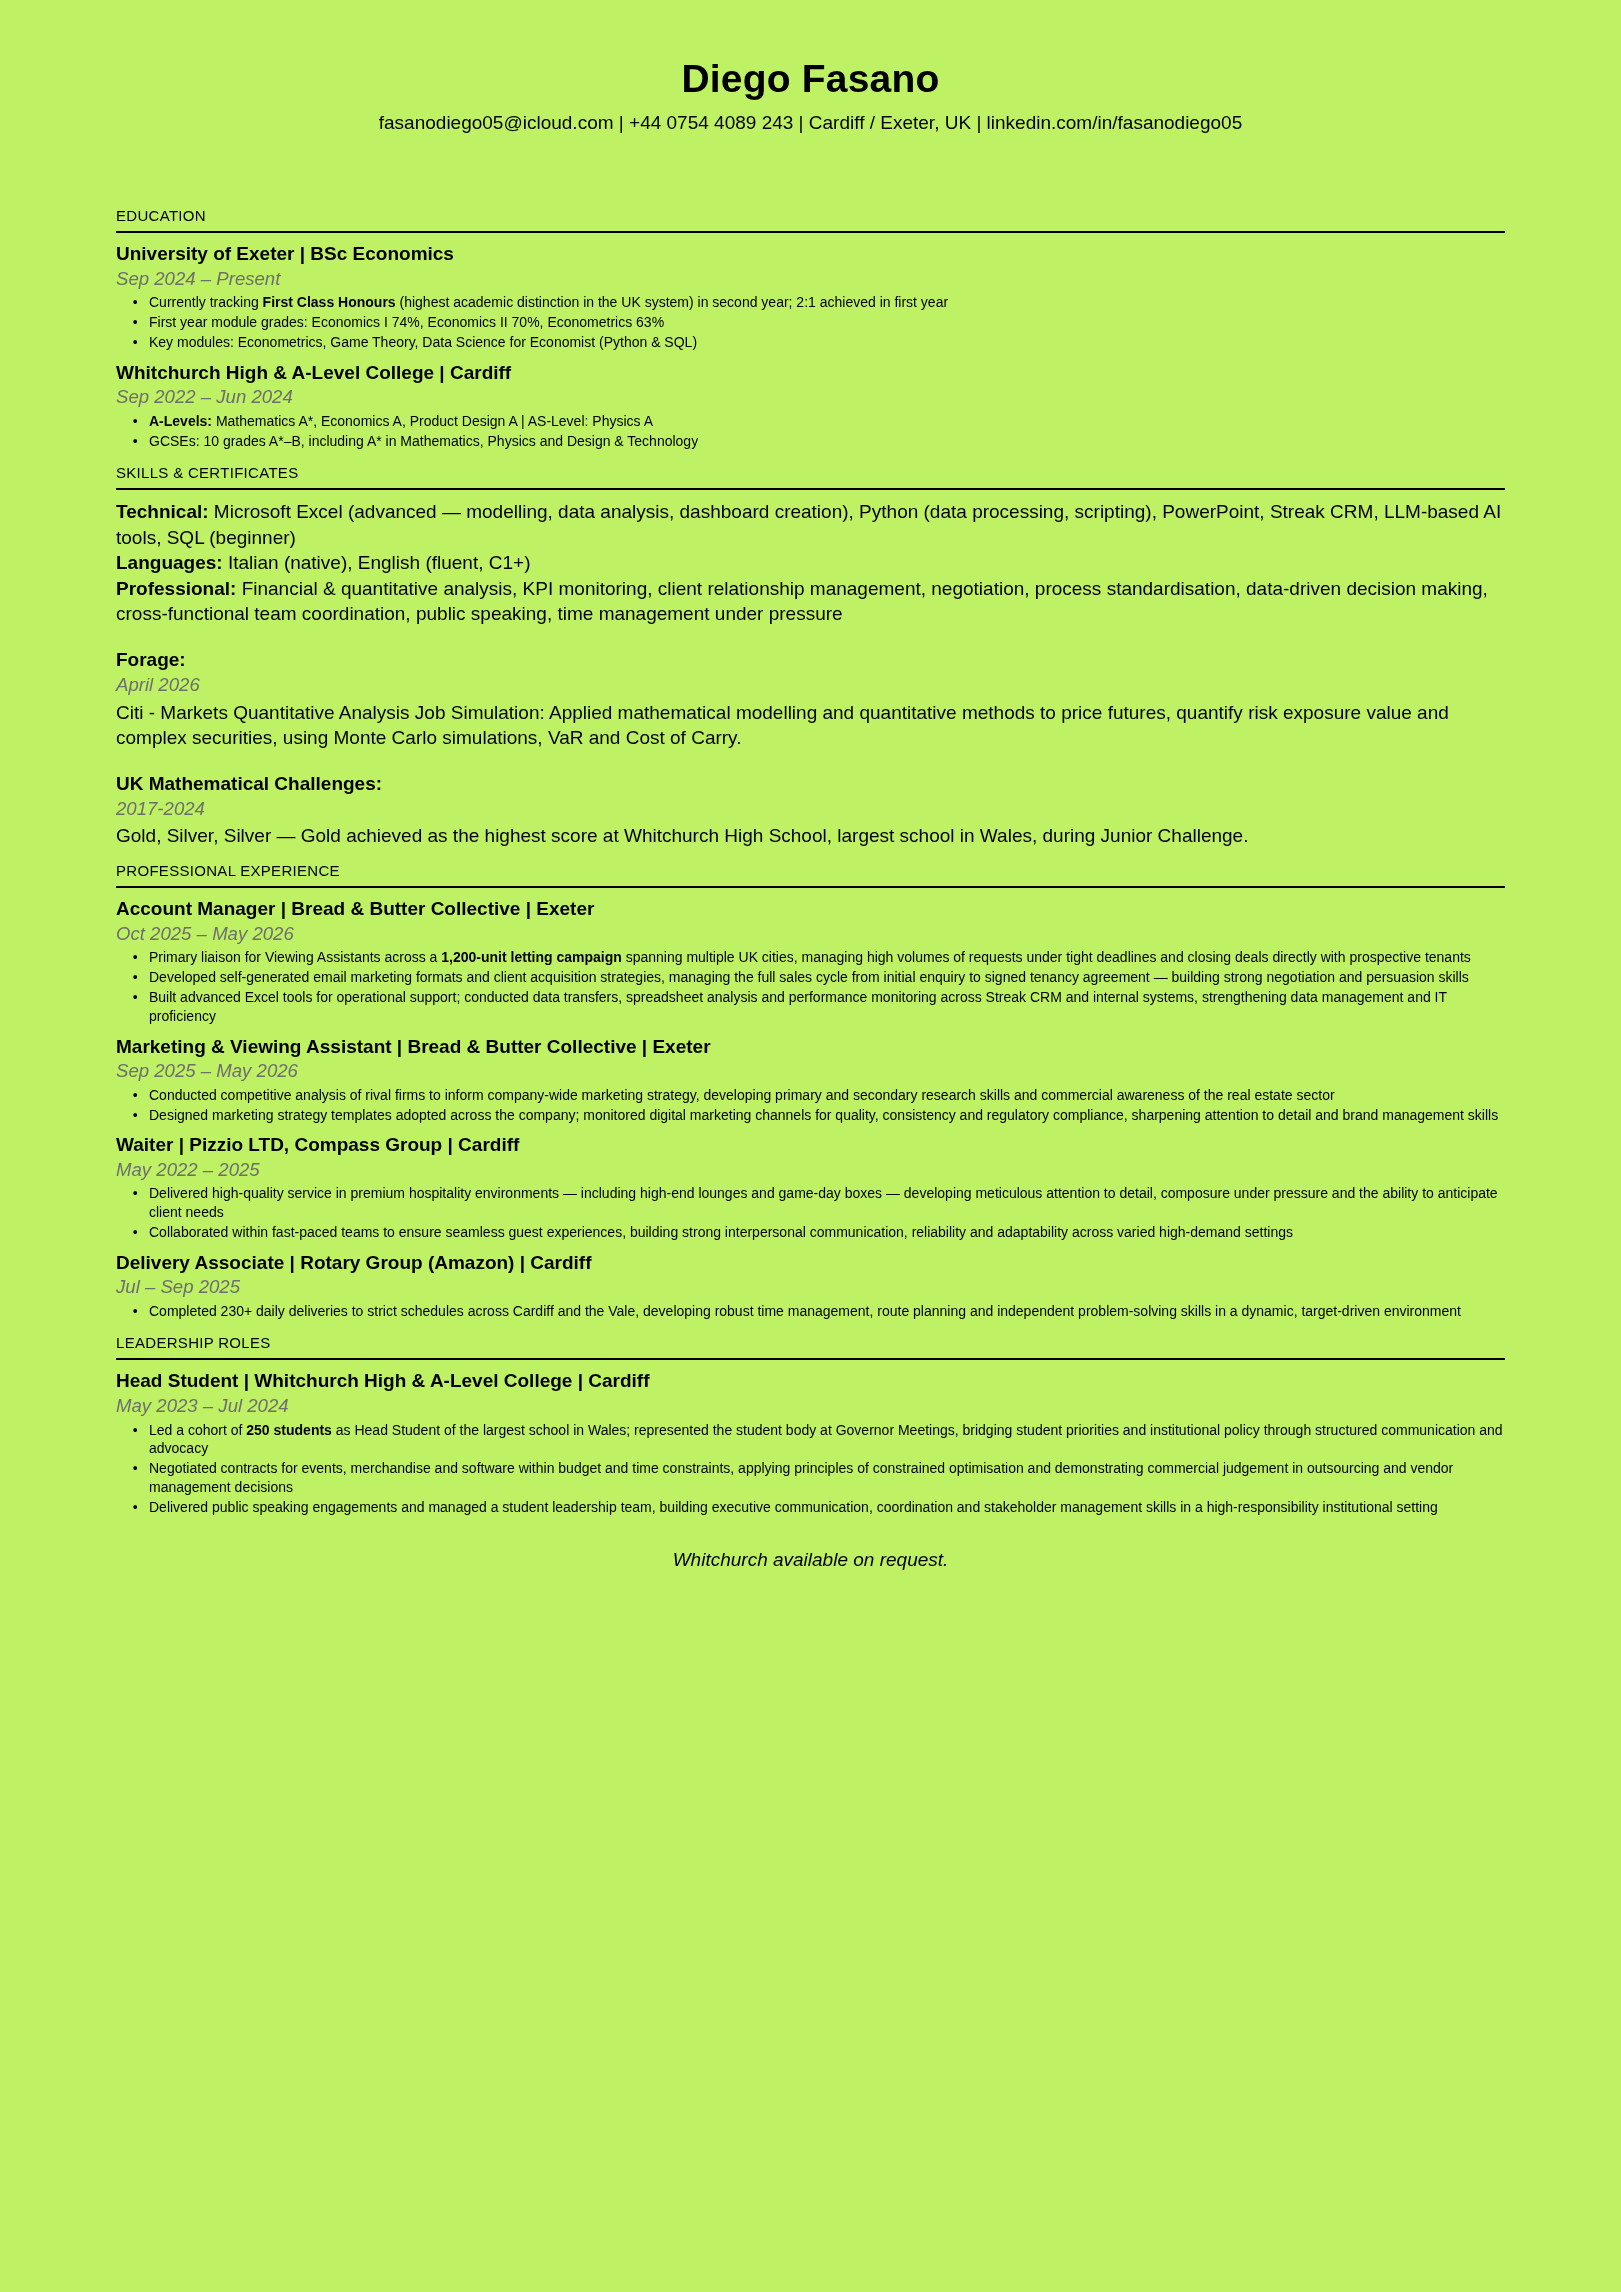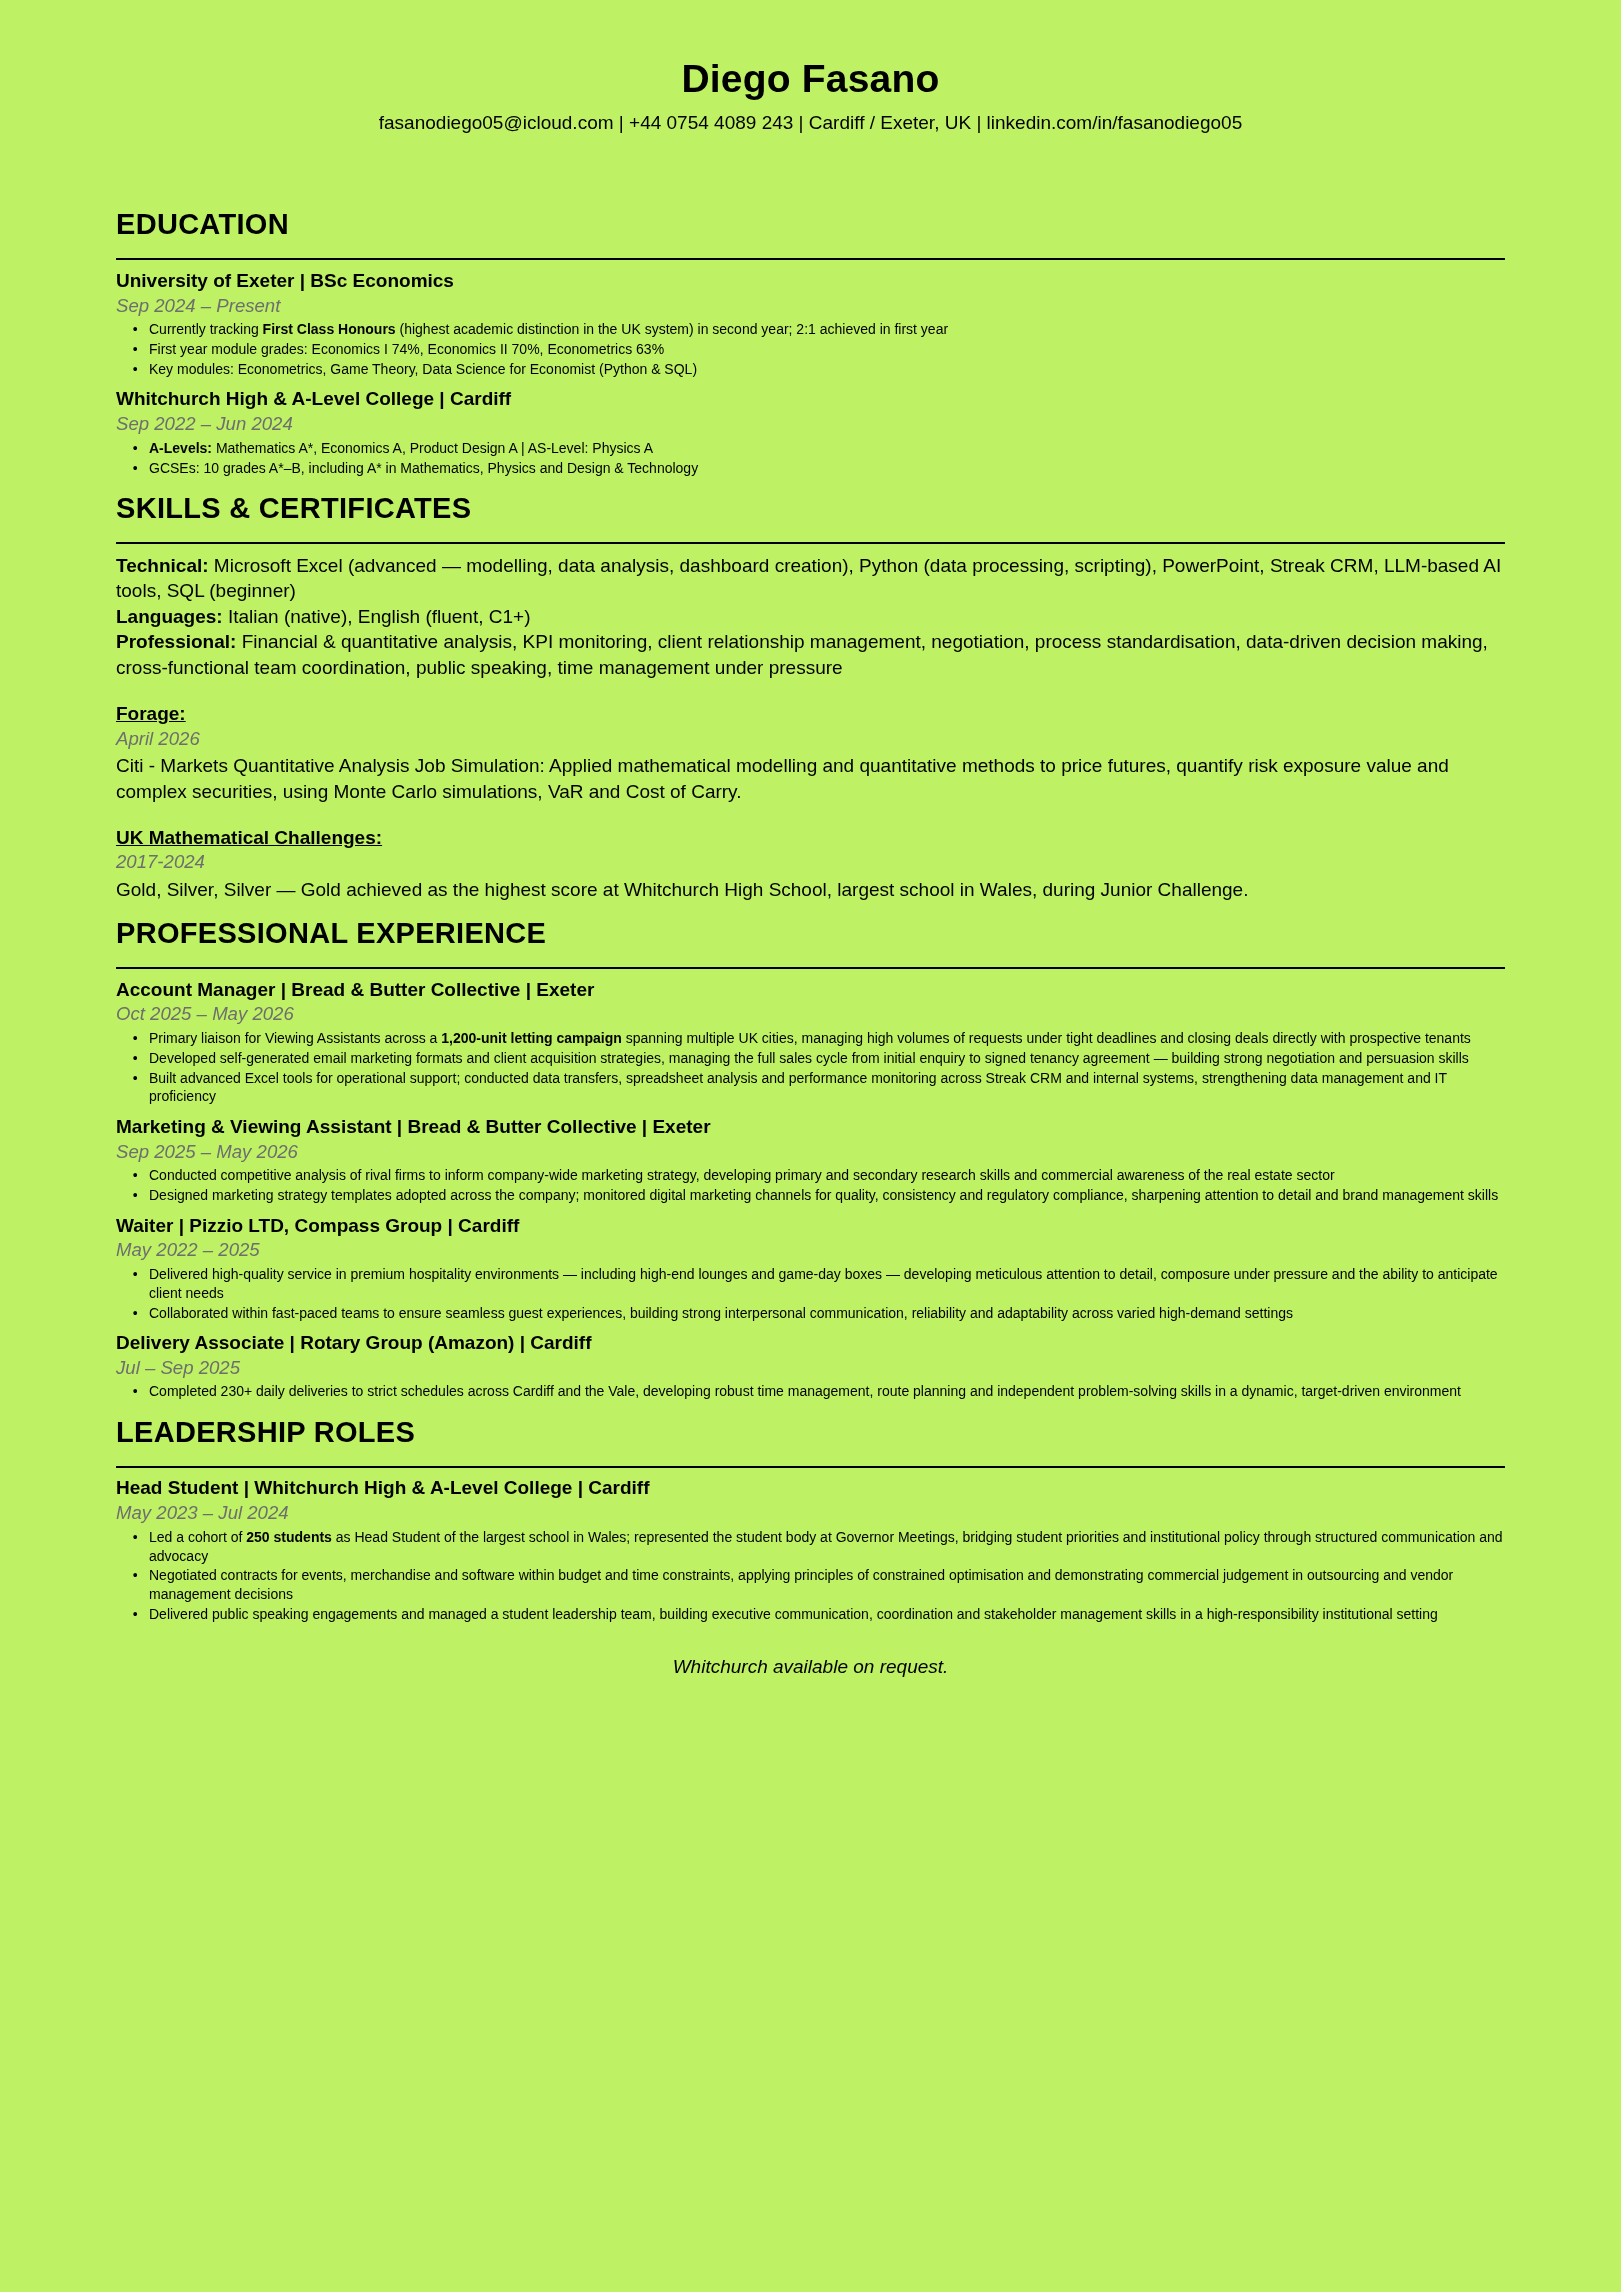--- a/index.html
+++ b/index.html
@@ -35,25 +35,25 @@
     font-size: 19px;
     line-height: 1.25;
     margin: 0;
     color: #000;
   }
   
   .section {
     margin-bottom: 3.9px;
   }
   .section-title {
-    font-size: 29px;
-    font-weight: bold;
+    font-size: 15px;
+    font-weight: normal;
     letter-spacing: 0.3px;
     line-height: 1.2;
-    padding-bottom: 16px;
+    padding-bottom: 6px;
     border-bottom: 2.2px solid #000;
     margin: 13.7px 0 8.8px 0;
   }
   
   .entry {
     margin-bottom: 8.8px;
   }
   .entry-title {
     font-size: 19px;
     font-weight: bold;
@@ -96,21 +96,20 @@
     font-size: 19px;
     line-height: 1.345;
     margin: 0;
   }
   .sub-block { margin-top: 21.6px; }
   .sub-head {
     font-size: 19px;
     font-weight: bold;
     line-height: 1.3;
     margin: 0;
-    text-decoration: underline;
   }
   .footer-note {
     text-align: center;
     font-style: italic;
     font-size: 19px;
     margin: 32px 0 0 0;
   }
 </style>
 </head>
 <body>

